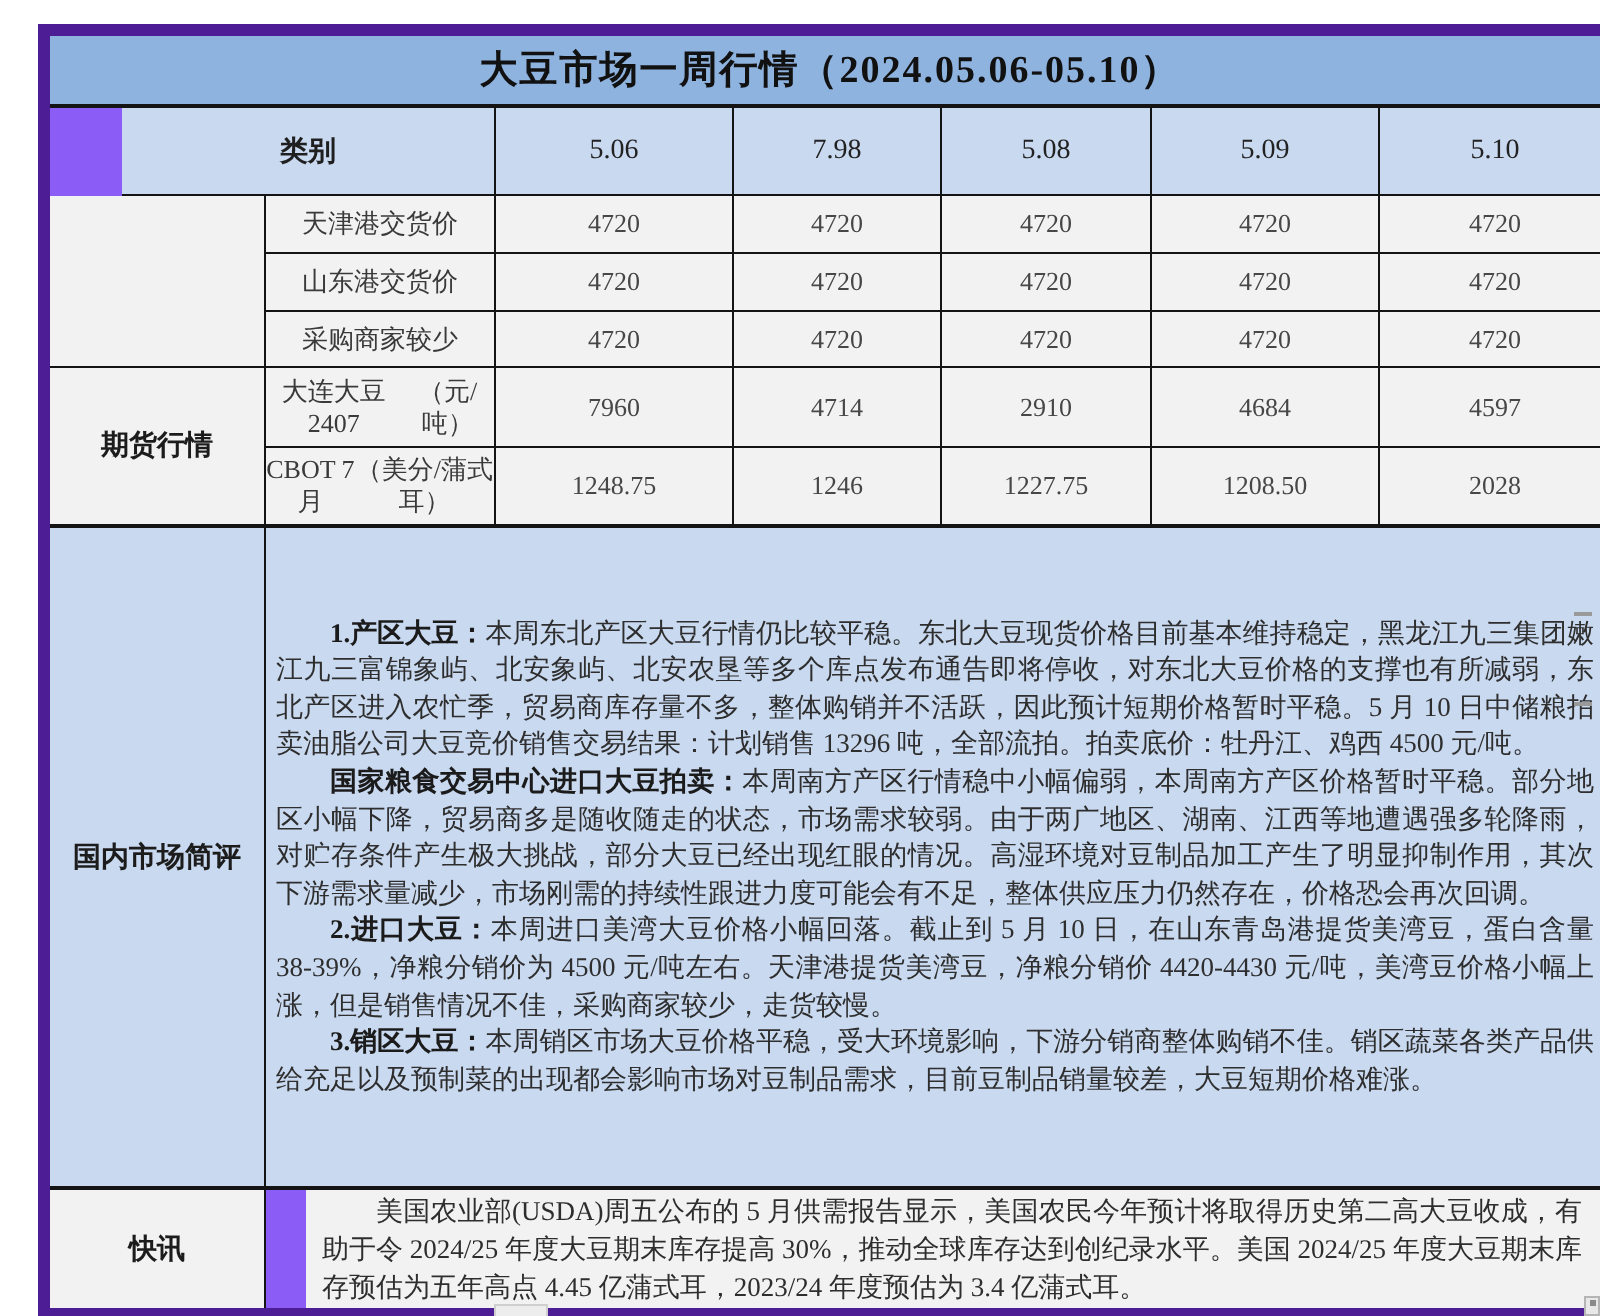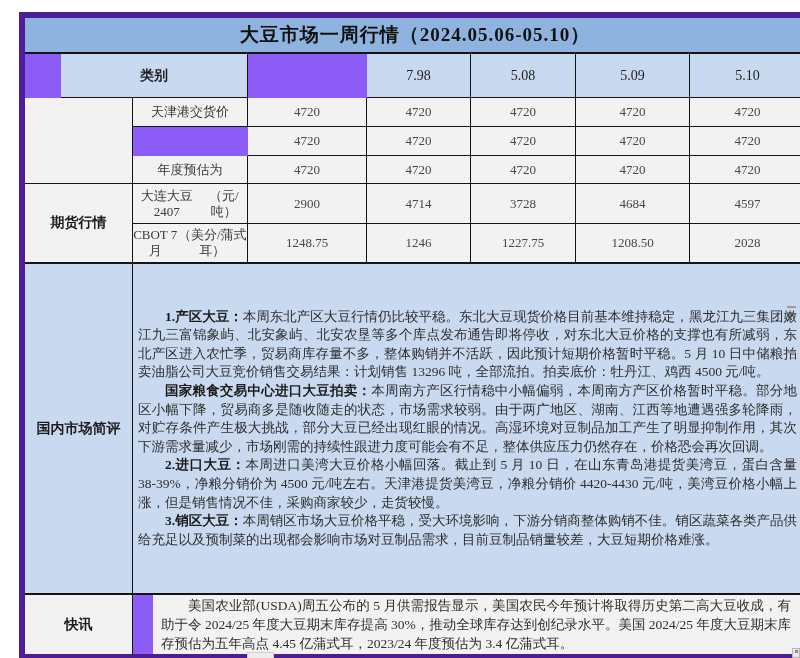--- a/index.html
+++ b/index.html
@@ -63,56 +63,58 @@
   }
 </style>
 </head>
 <body>
 
 <div class="table">
 
   <div class="cell bg-title title-cell thick-b no-r" style="grid-area:1/1/2/8">大豆市场一周行情（2024.05.06-05.10）</div>
 
   <div class="cell bg-hdr hdr-cat" style="grid-area:2/1/3/3">类别</div>
+  <div class="cell bg-hdr hdr-date" style="grid-area:2/3/3/4">5.06</div>
   <div class="cell bg-hdr hdr-date" style="grid-area:2/4/3/5">7.98</div>
   <div class="cell bg-hdr hdr-date" style="grid-area:2/5/3/6">5.08</div>
   <div class="cell bg-hdr hdr-date" style="grid-area:2/6/3/7">5.09</div>
   <div class="cell bg-hdr hdr-date no-r" style="grid-area:2/7/3/8">5.10</div>
 
   <div class="cell" style="grid-area:3/1/6/2"></div>
 
   <div class="cell row-label" style="grid-area:3/2/4/3">天津港交货价</div>
   <div class="cell val" style="grid-area:3/3/4/4">4720</div>
   <div class="cell val" style="grid-area:3/4/4/5">4720</div>
   <div class="cell val" style="grid-area:3/5/4/6">4720</div>
   <div class="cell val" style="grid-area:3/6/4/7">4720</div>
   <div class="cell val no-r" style="grid-area:3/7/4/8">4720</div>
 
+  <div class="cell row-label" style="grid-area:4/2/5/3">山东港交货价</div>
   <div class="cell val" style="grid-area:4/3/5/4">4720</div>
   <div class="cell val" style="grid-area:4/4/5/5">4720</div>
   <div class="cell val" style="grid-area:4/5/5/6">4720</div>
   <div class="cell val" style="grid-area:4/6/5/7">4720</div>
   <div class="cell val no-r" style="grid-area:4/7/5/8">4720</div>
 
-  <div class="cell row-label" style="grid-area:5/2/6/3">年度预估为</div>
+  <div class="cell row-label" style="grid-area:5/2/6/3">采购商家较少</div>
   <div class="cell val" style="grid-area:5/3/6/4">4720</div>
   <div class="cell val" style="grid-area:5/4/6/5">4720</div>
   <div class="cell val" style="grid-area:5/5/6/6">4720</div>
   <div class="cell val" style="grid-area:5/6/6/7">4720</div>
   <div class="cell val no-r" style="grid-area:5/7/6/8">4720</div>
 
   <div class="cell sec-label thick-b" style="grid-area:6/1/8/2">期货行情</div>
 
   <div class="cell fut-label" style="grid-area:6/2/7/3">
     <span>大连大豆 2407</span>
     <span>（元/吨）</span>
   </div>
-  <div class="cell val" style="grid-area:6/3/7/4">2900</div>
+  <div class="cell val" style="grid-area:6/3/7/4">7960</div>
   <div class="cell val" style="grid-area:6/4/7/5">4714</div>
-  <div class="cell val" style="grid-area:6/5/7/6">3728</div>
+  <div class="cell val" style="grid-area:6/5/7/6">2910</div>
   <div class="cell val" style="grid-area:6/6/7/7">4684</div>
   <div class="cell val no-r" style="grid-area:6/7/7/8">4597</div>
 
   <div class="cell fut-label thick-b" style="grid-area:7/2/8/3">
     <span>CBOT 7 月</span>
     <span>（美分/蒲式耳）</span>
   </div>
   <div class="cell val thick-b" style="grid-area:7/3/8/4">1248.75</div>
   <div class="cell val thick-b" style="grid-area:7/4/8/5">1246</div>
   <div class="cell val thick-b" style="grid-area:7/5/8/6">1227.75</div>

